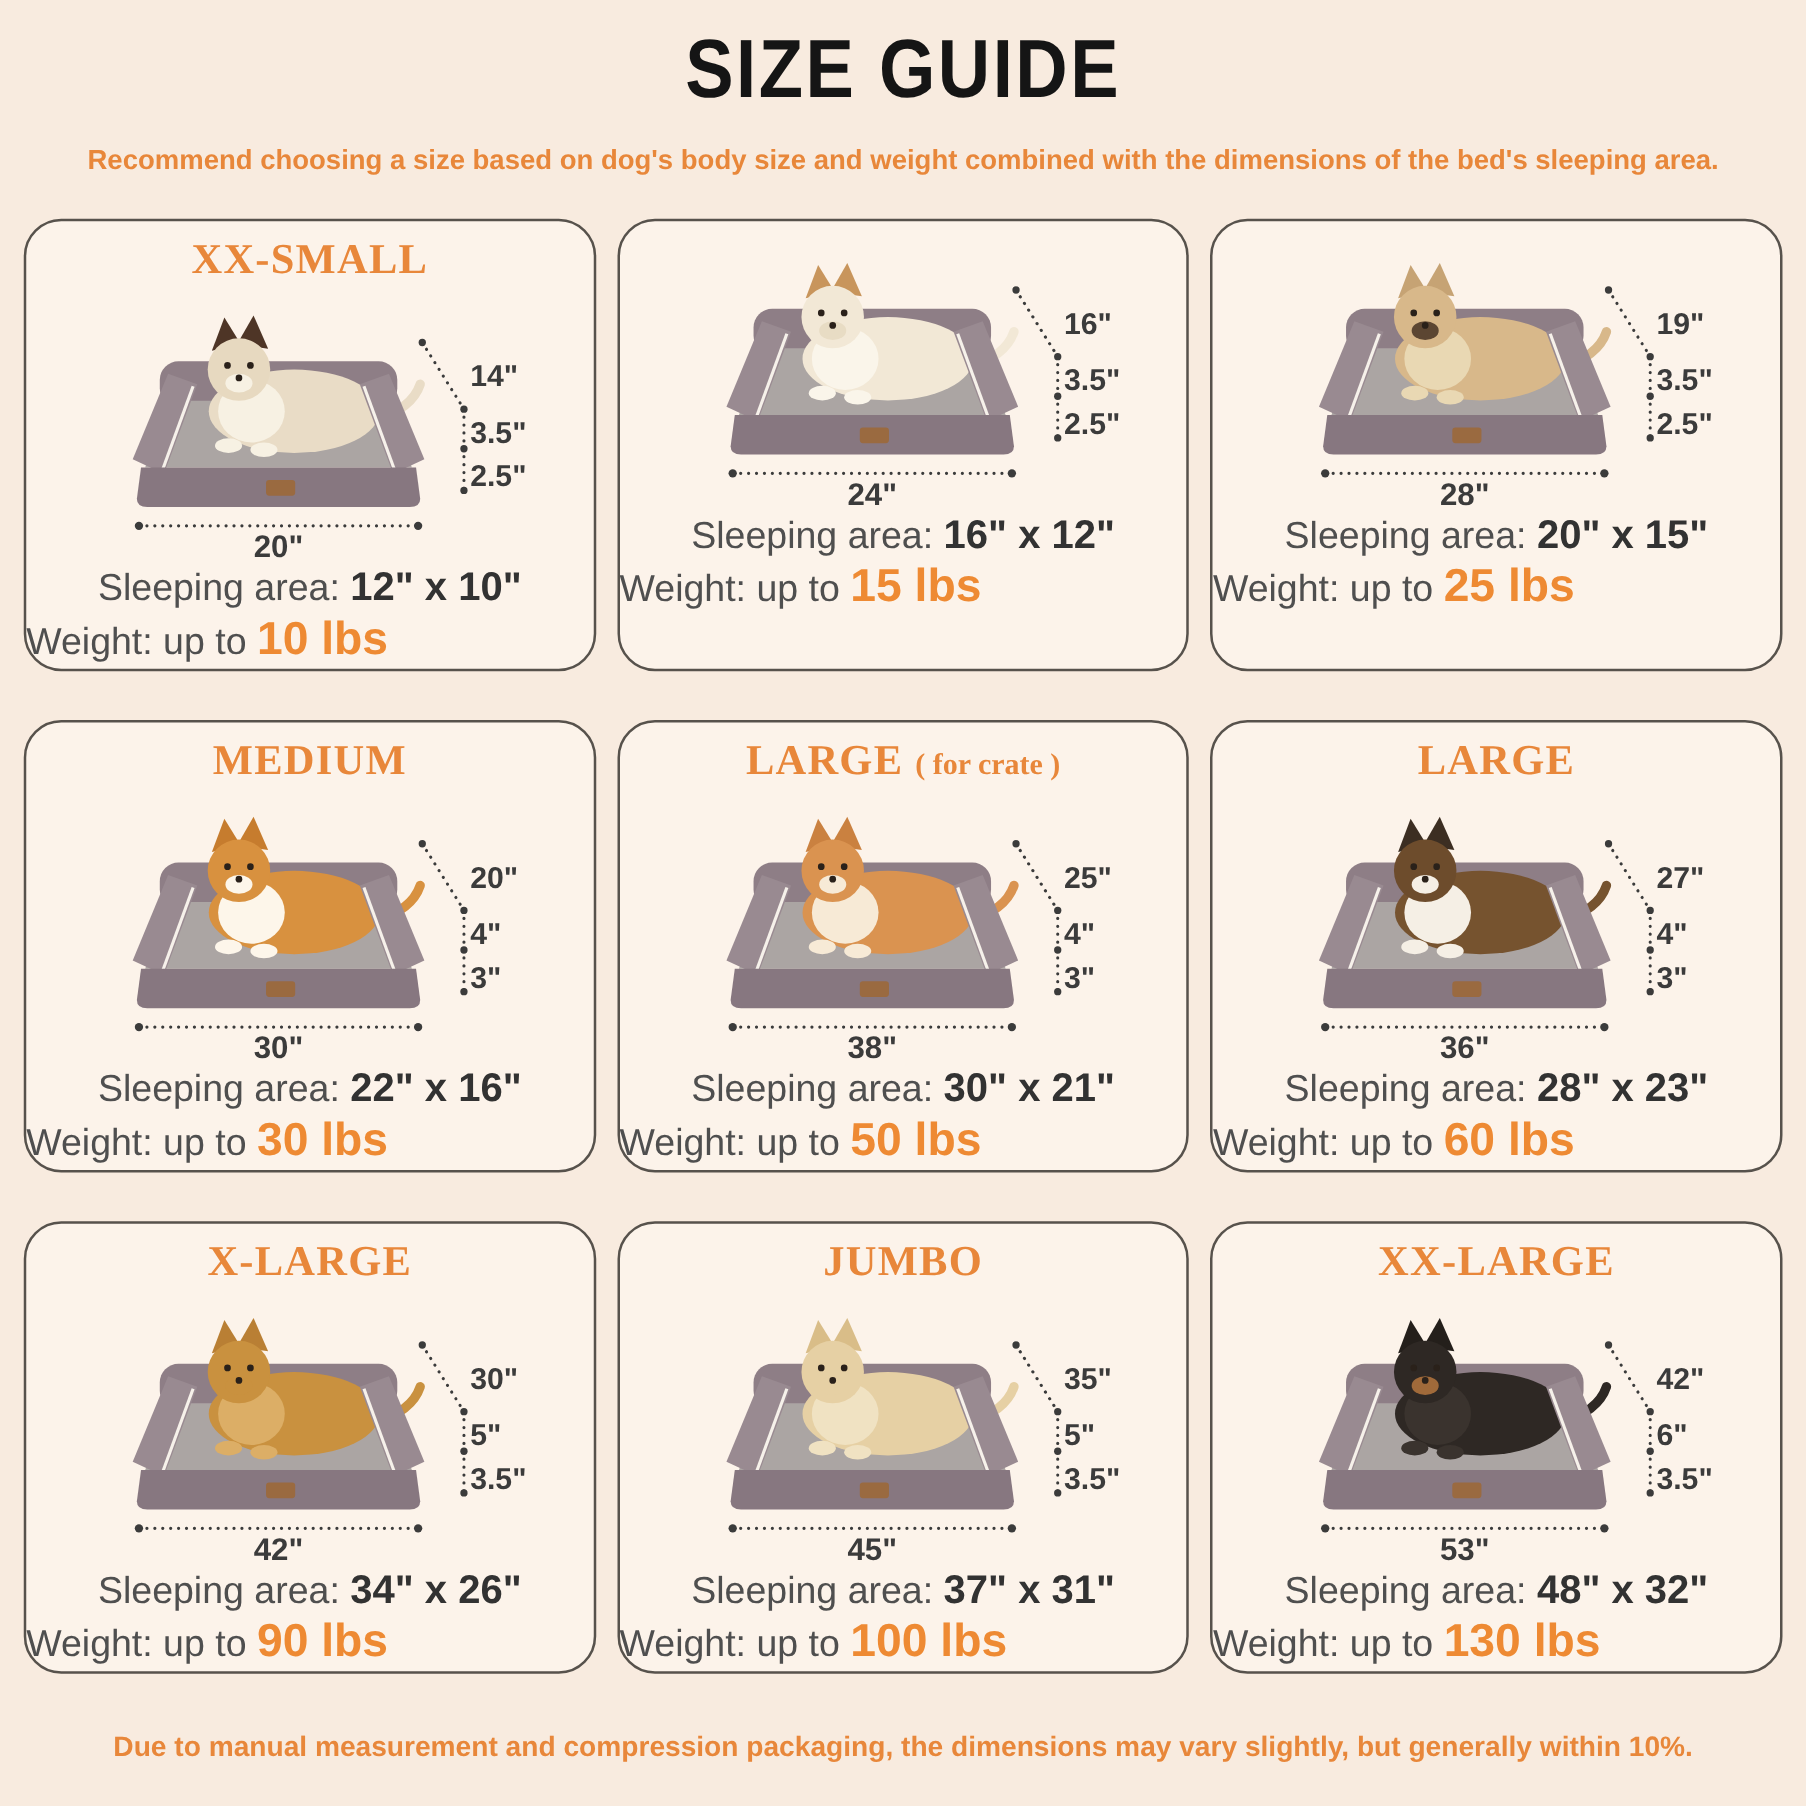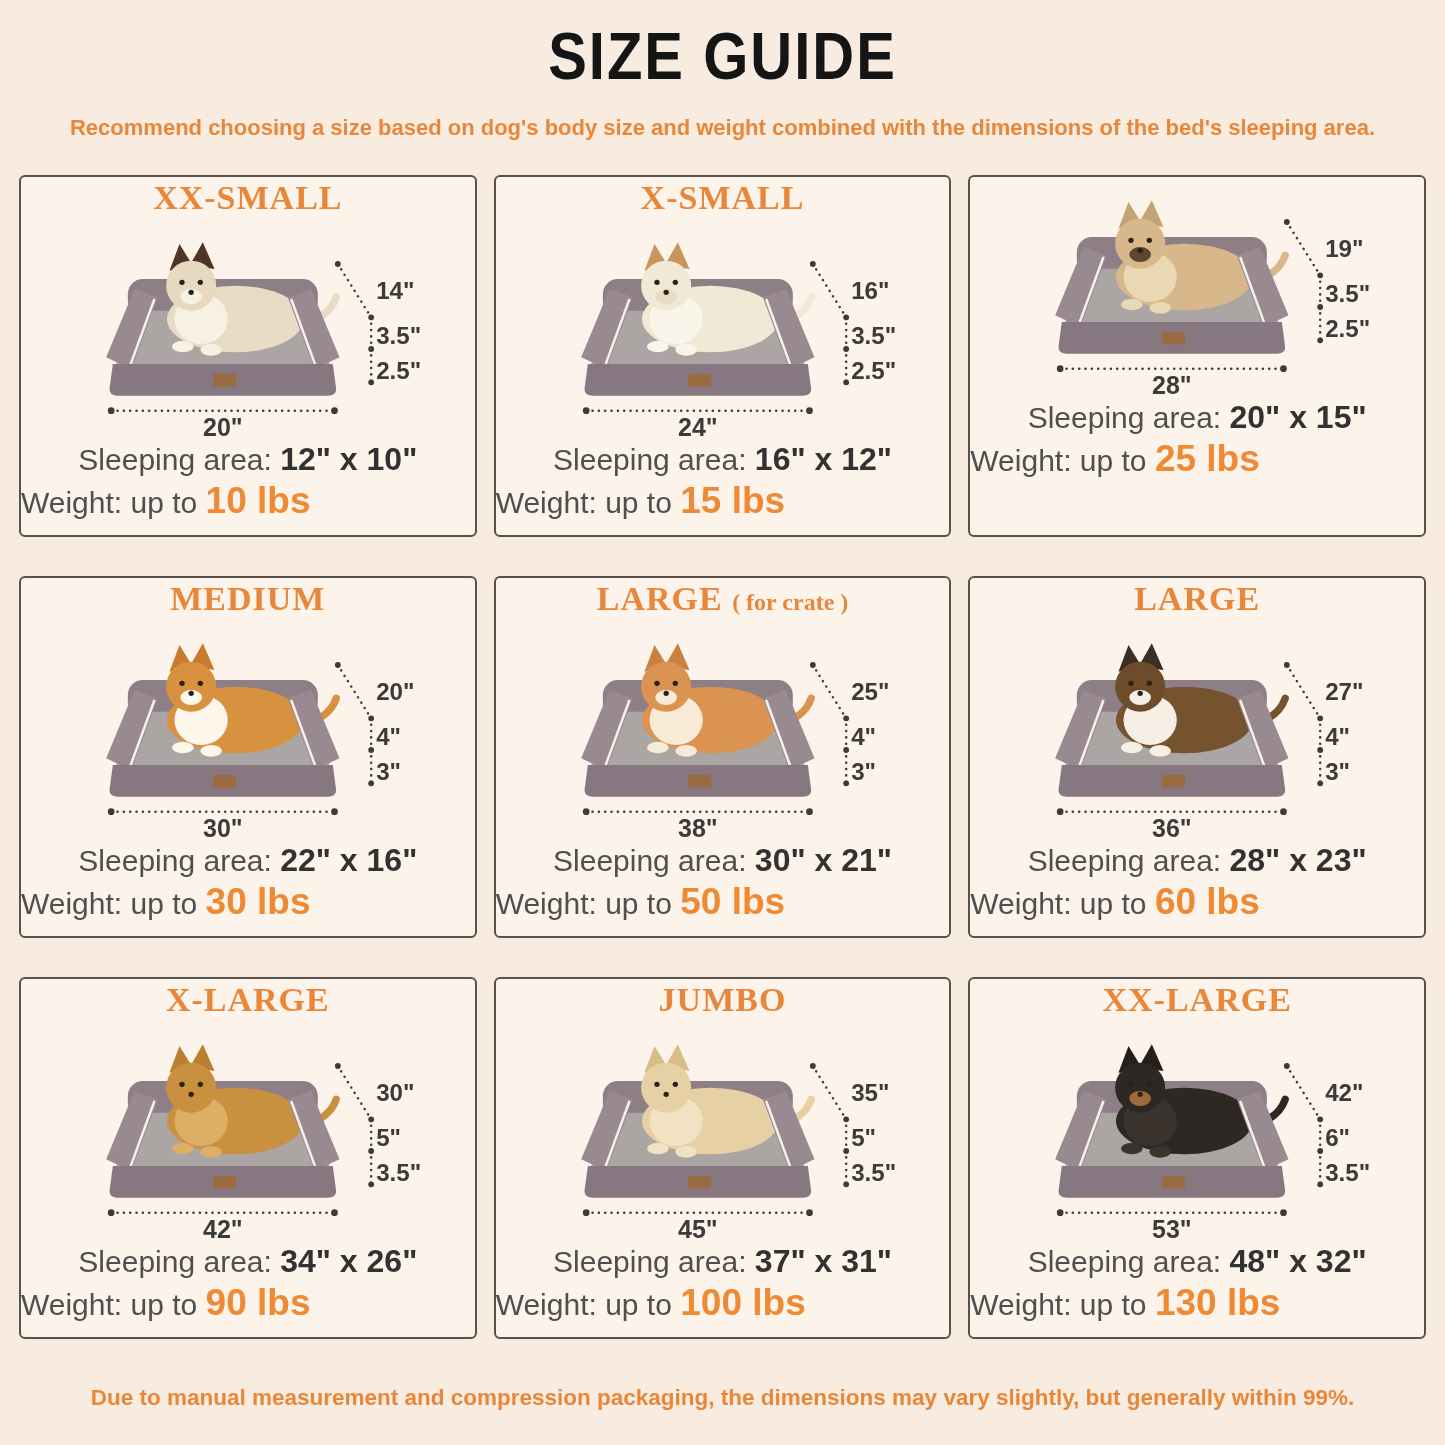--- a/index.html
+++ b/index.html
@@ -37,22 +37,22 @@
     margin:34px 19px 0 19px;
     display:grid;
     grid-template-columns:repeat(3,1fr);
     column-gap:17px;
     row-gap:39px;
     grid-auto-rows:362px;
   }
   .card{
     background:var(--card-bg,#fcf3ea);
     border:2px solid var(--card-border,#57524c);
-    border-radius:6px;
-    padding-top:0;
+    border-radius:30px;
+    padding-top:10px;
     overflow:hidden;
   }
   .card-title{
     text-align:center;
     font-family:"Liberation Serif",serif;
     font-weight:700;
     font-size:34px;
     letter-spacing:1px;
     color:var(--accent-orange,#e8873a);
     height:42px;
@@ -151,21 +151,20 @@
       <span>Sleeping area:</span>
       <span class="sleep-value">12" x 10"</span>
     </div>
     <div class="weight-line">
       <span>Weight: up to</span>
       <span class="weight-value">10 lbs</span>
     </div>
   </div>
 
   <div class="card">
-    <div class="card-title"><span>X-SMALL</span> </div>
 
     <svg class="bed-svg" viewBox="0 0 440 264" xmlns="http://www.w3.org/2000/svg">
 
       <g>
         <rect x="76" y="72" width="228" height="44" rx="18" style="fill:var(--bed-outer,#8e7e86)"></rect>
         <polygon points="84,110 296,110 318,174 62,174" style="fill:var(--bed-cushion,#aba5a3)"></polygon>
       </g>
 
       <g>
         <path d="M282,128 Q318,118 326,94" stroke-width="9" fill="none" stroke-linecap="round" stroke="#f2e8d6"></path>
@@ -646,13 +645,13 @@
       <span>Sleeping area:</span>
       <span class="sleep-value">48" x 32"</span>
     </div>
     <div class="weight-line">
       <span>Weight: up to</span>
       <span class="weight-value">130 lbs</span>
     </div>
   </div>
 </div>
 
-<div class="page-footnote">Due to manual measurement and compression packaging, the dimensions may vary slightly, but generally within 99%.</div>
+<div class="page-footnote">Due to manual measurement and compression packaging, the dimensions may vary slightly, but generally within 10%.</div>
 
 </body></html>

